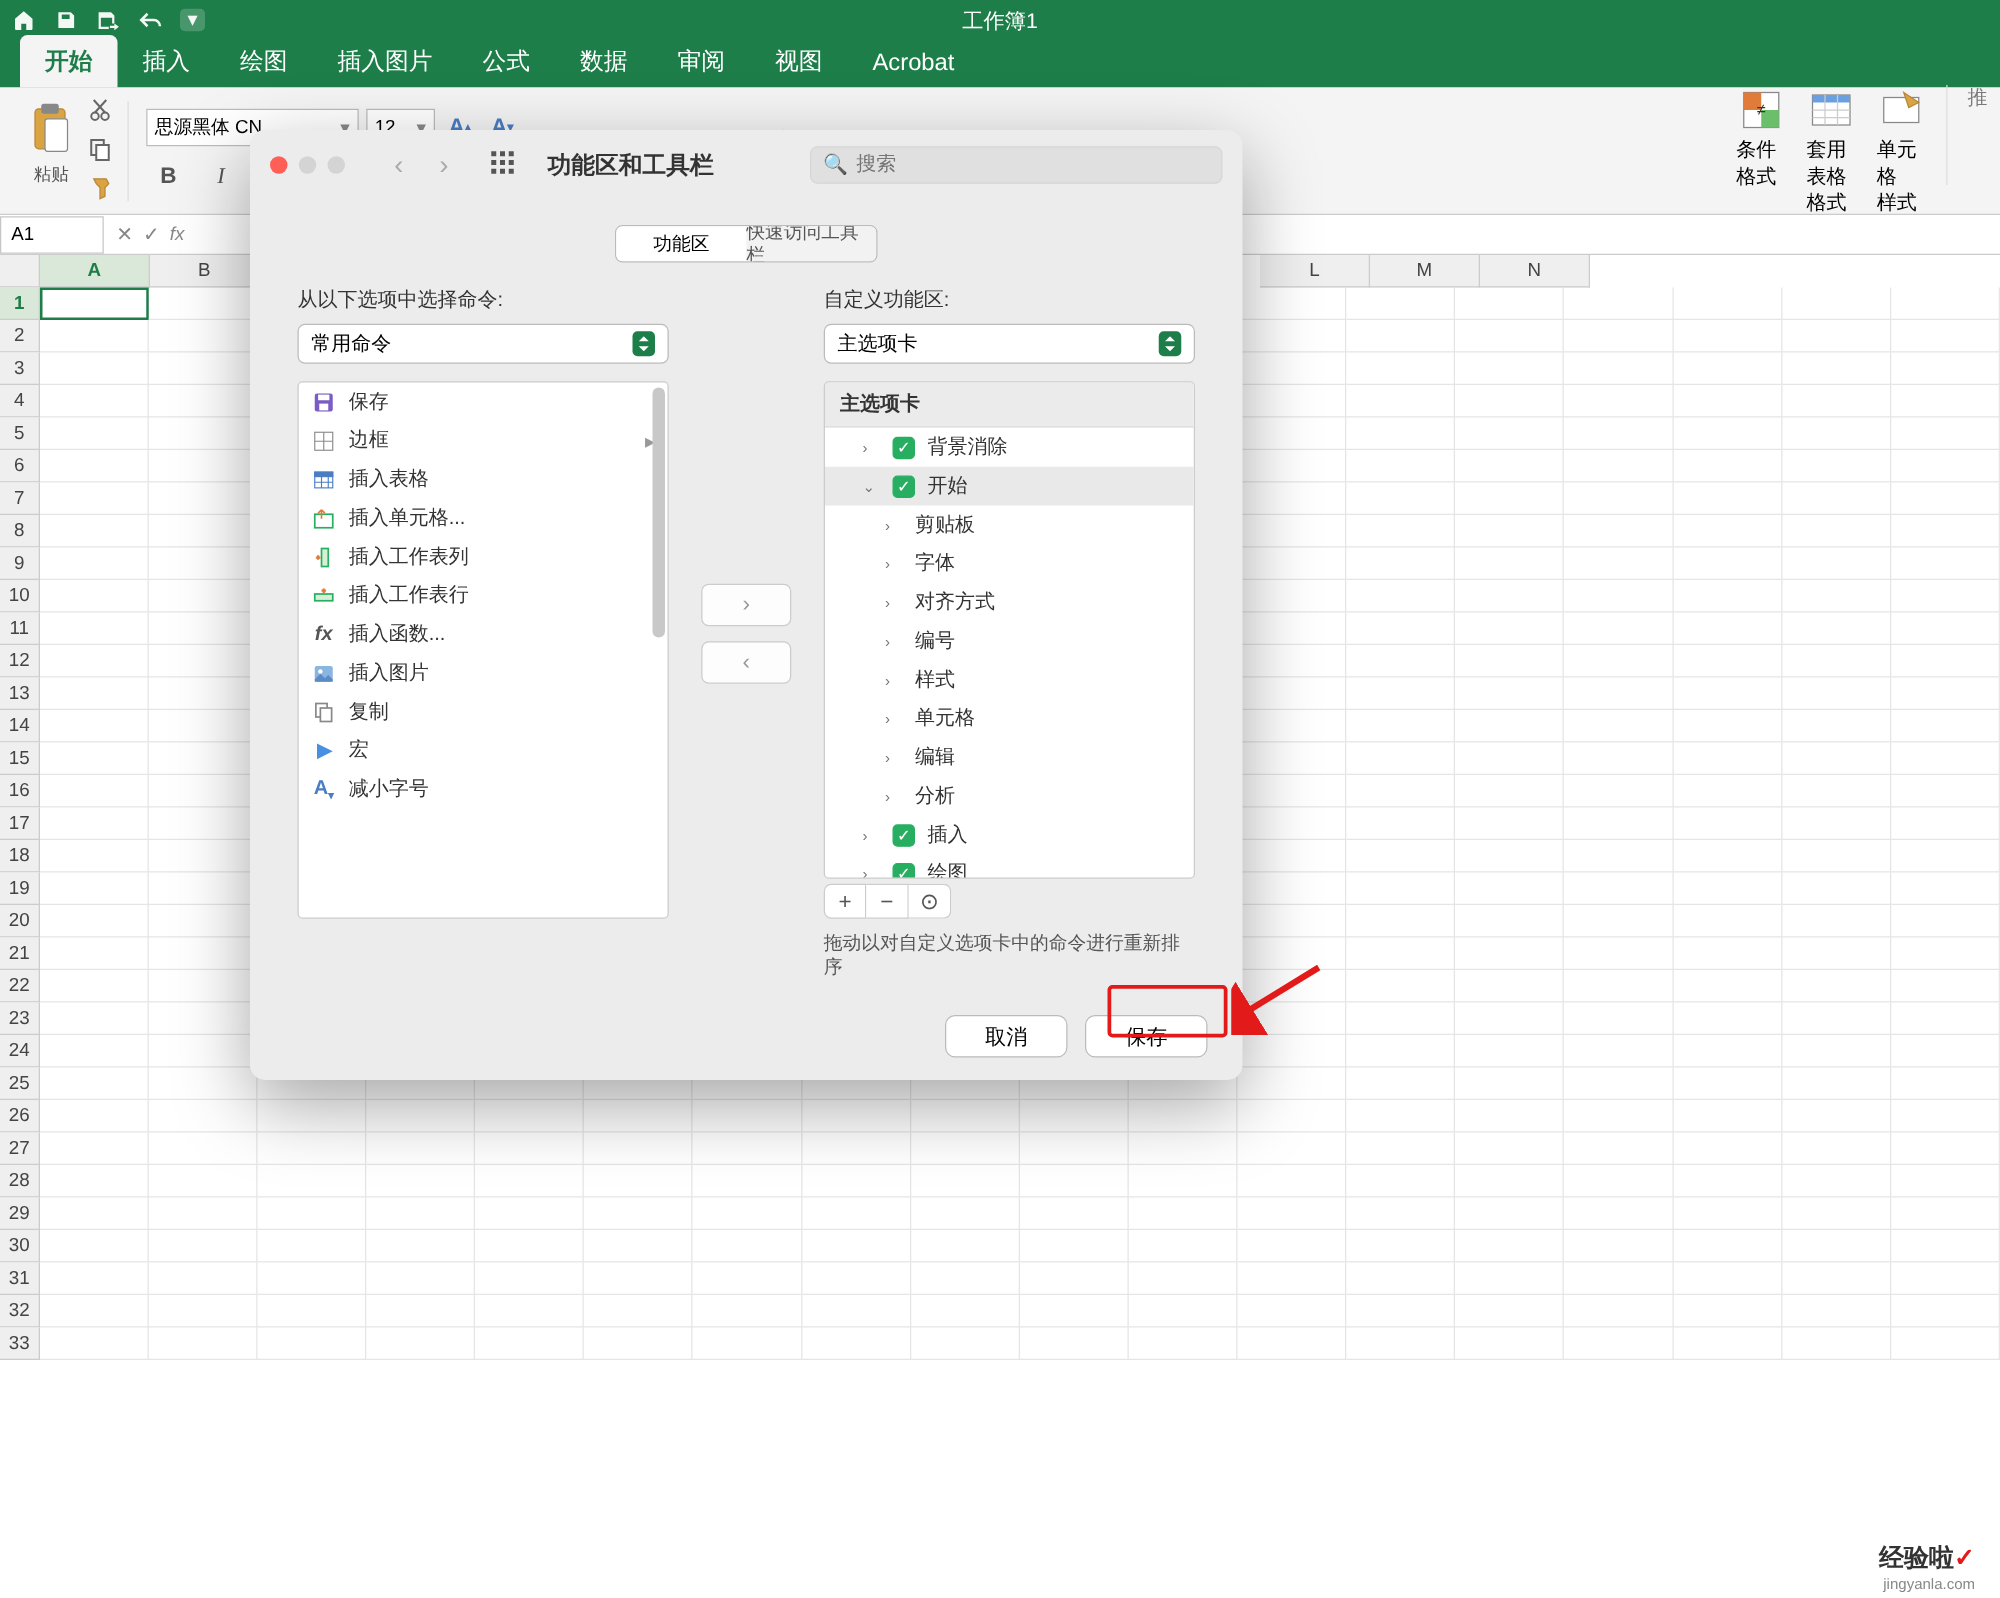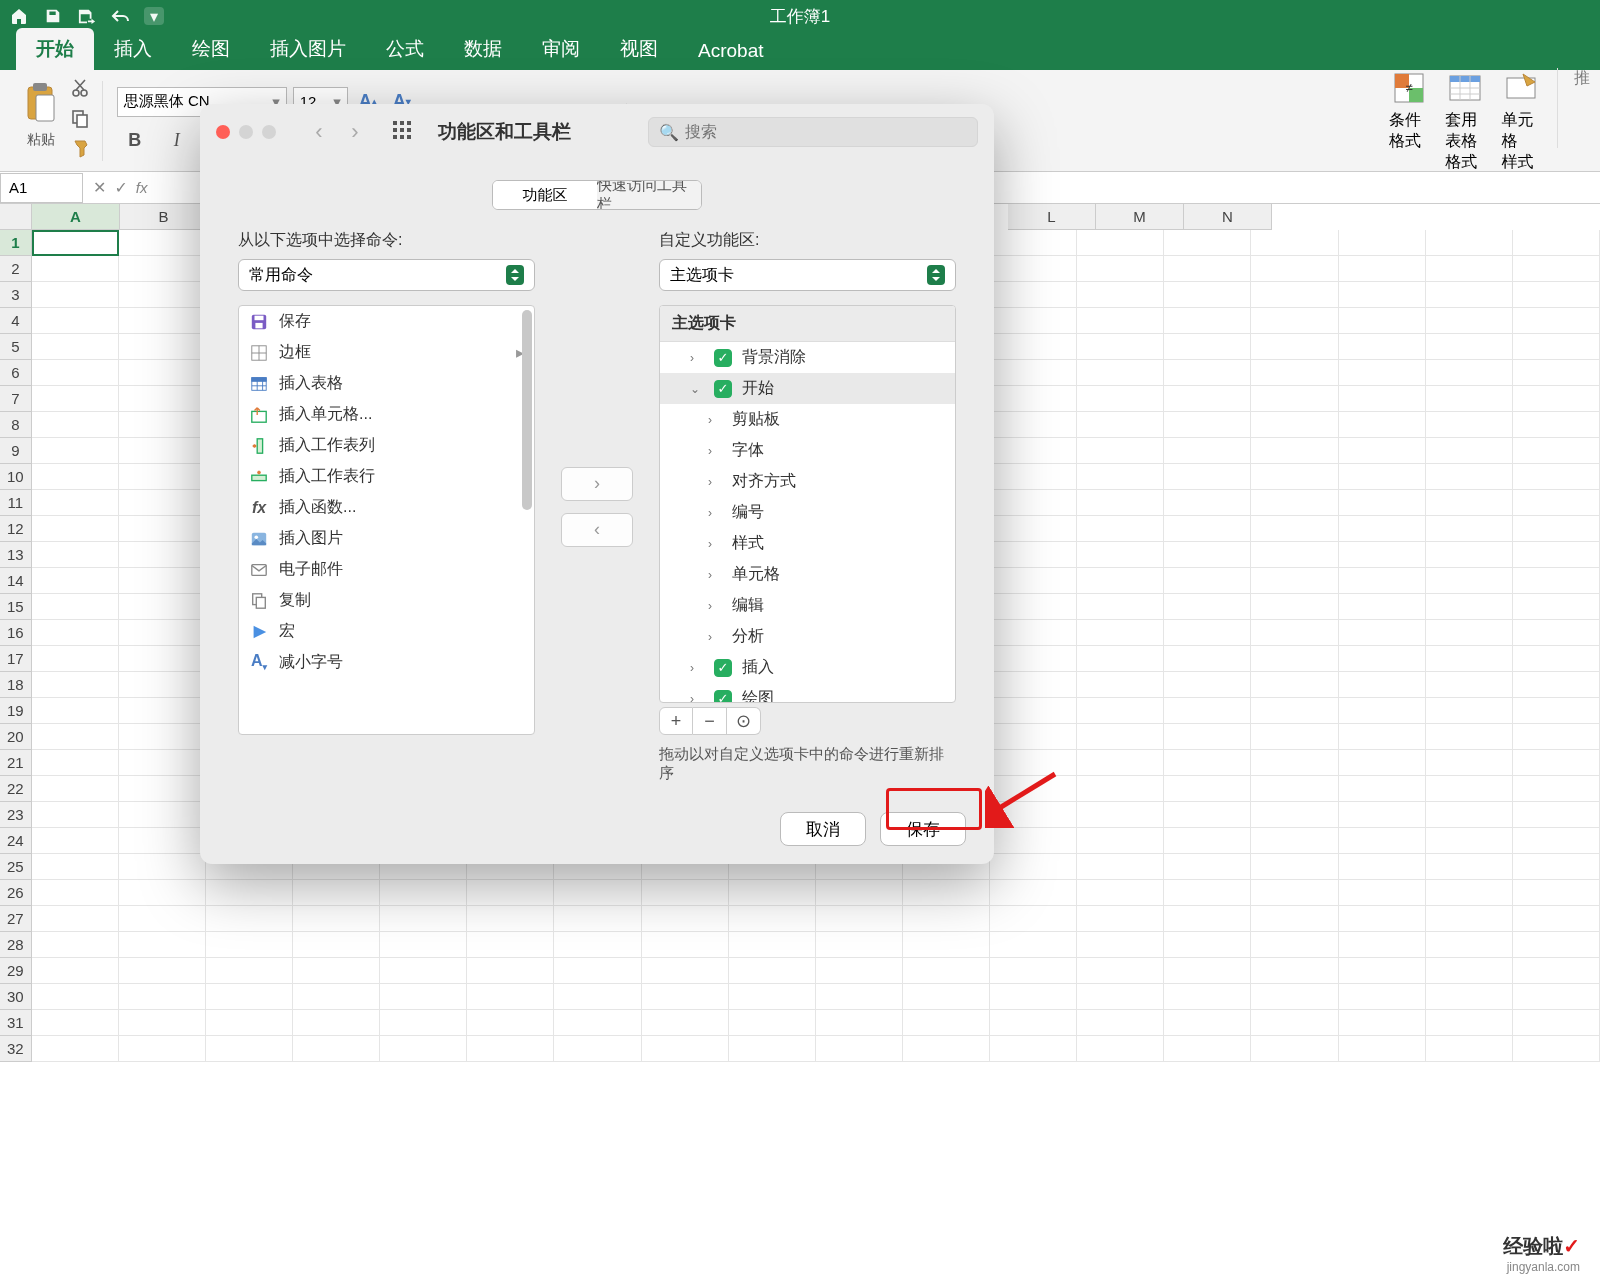--- a/index.html
+++ b/index.html
@@ -91,21 +91,21 @@
 
 .footer-tools { display: flex; margin-top: 4px; }
 .tool-btn { width: 34px; height: 28px; border: 1px solid #ccc; background: #fff; display: flex; align-items: center; justify-content: center; font-size: 18px; color: #555; }
 .tool-btn:first-child { border-radius: 6px 0 0 6px; }
 .tool-btn:nth-child(2) { border-left: none; }
 .tool-btn:nth-child(3) { border-left: none; border-radius: 0 6px 6px 0; }
 
 .hint { font-size: 15px; color: #555; margin-top: 10px; }
 
 .dlg-buttons { position: absolute; right: 28px; bottom: 18px; display: flex; gap: 14px; }
-.btn { width: 86px; height: 34px; border: 1px solid #bbb; border-radius: 8px; background: #fff; font-size: 17px; display: flex; align-items: center; justify-content: center; cursor: pointer; margin-top: 14px; }
+.btn { width: 98px; height: 34px; border: 1px solid #bbb; border-radius: 8px; background: #fff; font-size: 17px; display: flex; align-items: center; justify-content: center; cursor: pointer; margin-top: 14px; }
 
 
 .anno-box { position: absolute; left: 886px; top: 788px; width: 96px; height: 42px; border: 3px solid #e21a1a; border-radius: 4px; pointer-events: none; }
 .arrow-svg { position: absolute; left: 985px; top: 768px; pointer-events: none; }
 .watermark { position: absolute; right: 20px; bottom: 4px; text-align: right; }
 .watermark .t1 { font-size: 20px; font-weight: 700; color: #333; }
 .watermark .t1 .ck { color: #e21a1a; }
 .watermark .t2 { font-size: 12px; color: #888; }
 
 .right-buttons { margin-left: 560px; display: flex; gap: 16px; }
@@ -946,20 +946,41 @@
         <div class="cell"></div>
         <div class="cell"></div>
         <div class="cell"></div>
         <div class="cell"></div>
         <div class="cell"></div>
         <div class="cell"></div>
         <div class="cell"></div>
         <div class="cell"></div>
         <div class="cell"></div>
       </div>
+      <div class="row">
+        <div class="row-h">33</div>
+        <div class="cell"></div>
+        <div class="cell"></div>
+        <div class="cell"></div>
+        <div class="cell"></div>
+        <div class="cell"></div>
+        <div class="cell"></div>
+        <div class="cell"></div>
+        <div class="cell"></div>
+        <div class="cell"></div>
+        <div class="cell"></div>
+        <div class="cell"></div>
+        <div class="cell"></div>
+        <div class="cell"></div>
+        <div class="cell"></div>
+        <div class="cell"></div>
+        <div class="cell"></div>
+        <div class="cell"></div>
+        <div class="cell"></div>
+      </div>
     </div>
 </div>
 
 <div class="dialog">
   <div class="dlg-titlebar">
     <div class="traffic">
       <div class="dot red"></div>
       <div class="dot grey"></div>
       <div class="dot grey"></div>
     </div>
@@ -1075,29 +1096,20 @@
                   <rect x="2" y="3" width="16" height="14" rx="2" fill="#8ab5e0"></rect>
                   <circle cx="7" cy="8" r="2" fill="#fff"></circle>
                   <path d="M2 15l5-5 4 4 3-3 4 4v2H2z" fill="#5a8bc4"></path>
                 </svg>
               </span>
               <span>插入图片</span>
             </div>
             <div class="lb-item">
               <span class="ico">
                 <svg width="18" height="18" viewBox="0 0 20 20" fill="none" stroke="#888" stroke-width="1.5">
-                  <rect x="2" y="4" width="16" height="12" rx="1"></rect>
-                  <path d="M2 5l8 6 8-6"></path>
-                </svg>
-              </span>
-              <span>电子邮件</span>
-            </div>
-            <div class="lb-item">
-              <span class="ico">
-                <svg width="18" height="18" viewBox="0 0 20 20" fill="none" stroke="#888" stroke-width="1.5">
                   <rect x="3" y="2" width="10" height="12"></rect>
                   <rect x="7" y="6" width="10" height="12" fill="#fff"></rect>
                 </svg>
               </span>
               <span>复制</span>
             </div>
             <div class="lb-item">
               <span class="ico">
                 <svg width="18" height="18" viewBox="0 0 20 20">
                   <path d="M4 3l14 7-14 7z" fill="#4a90e2"></path>

